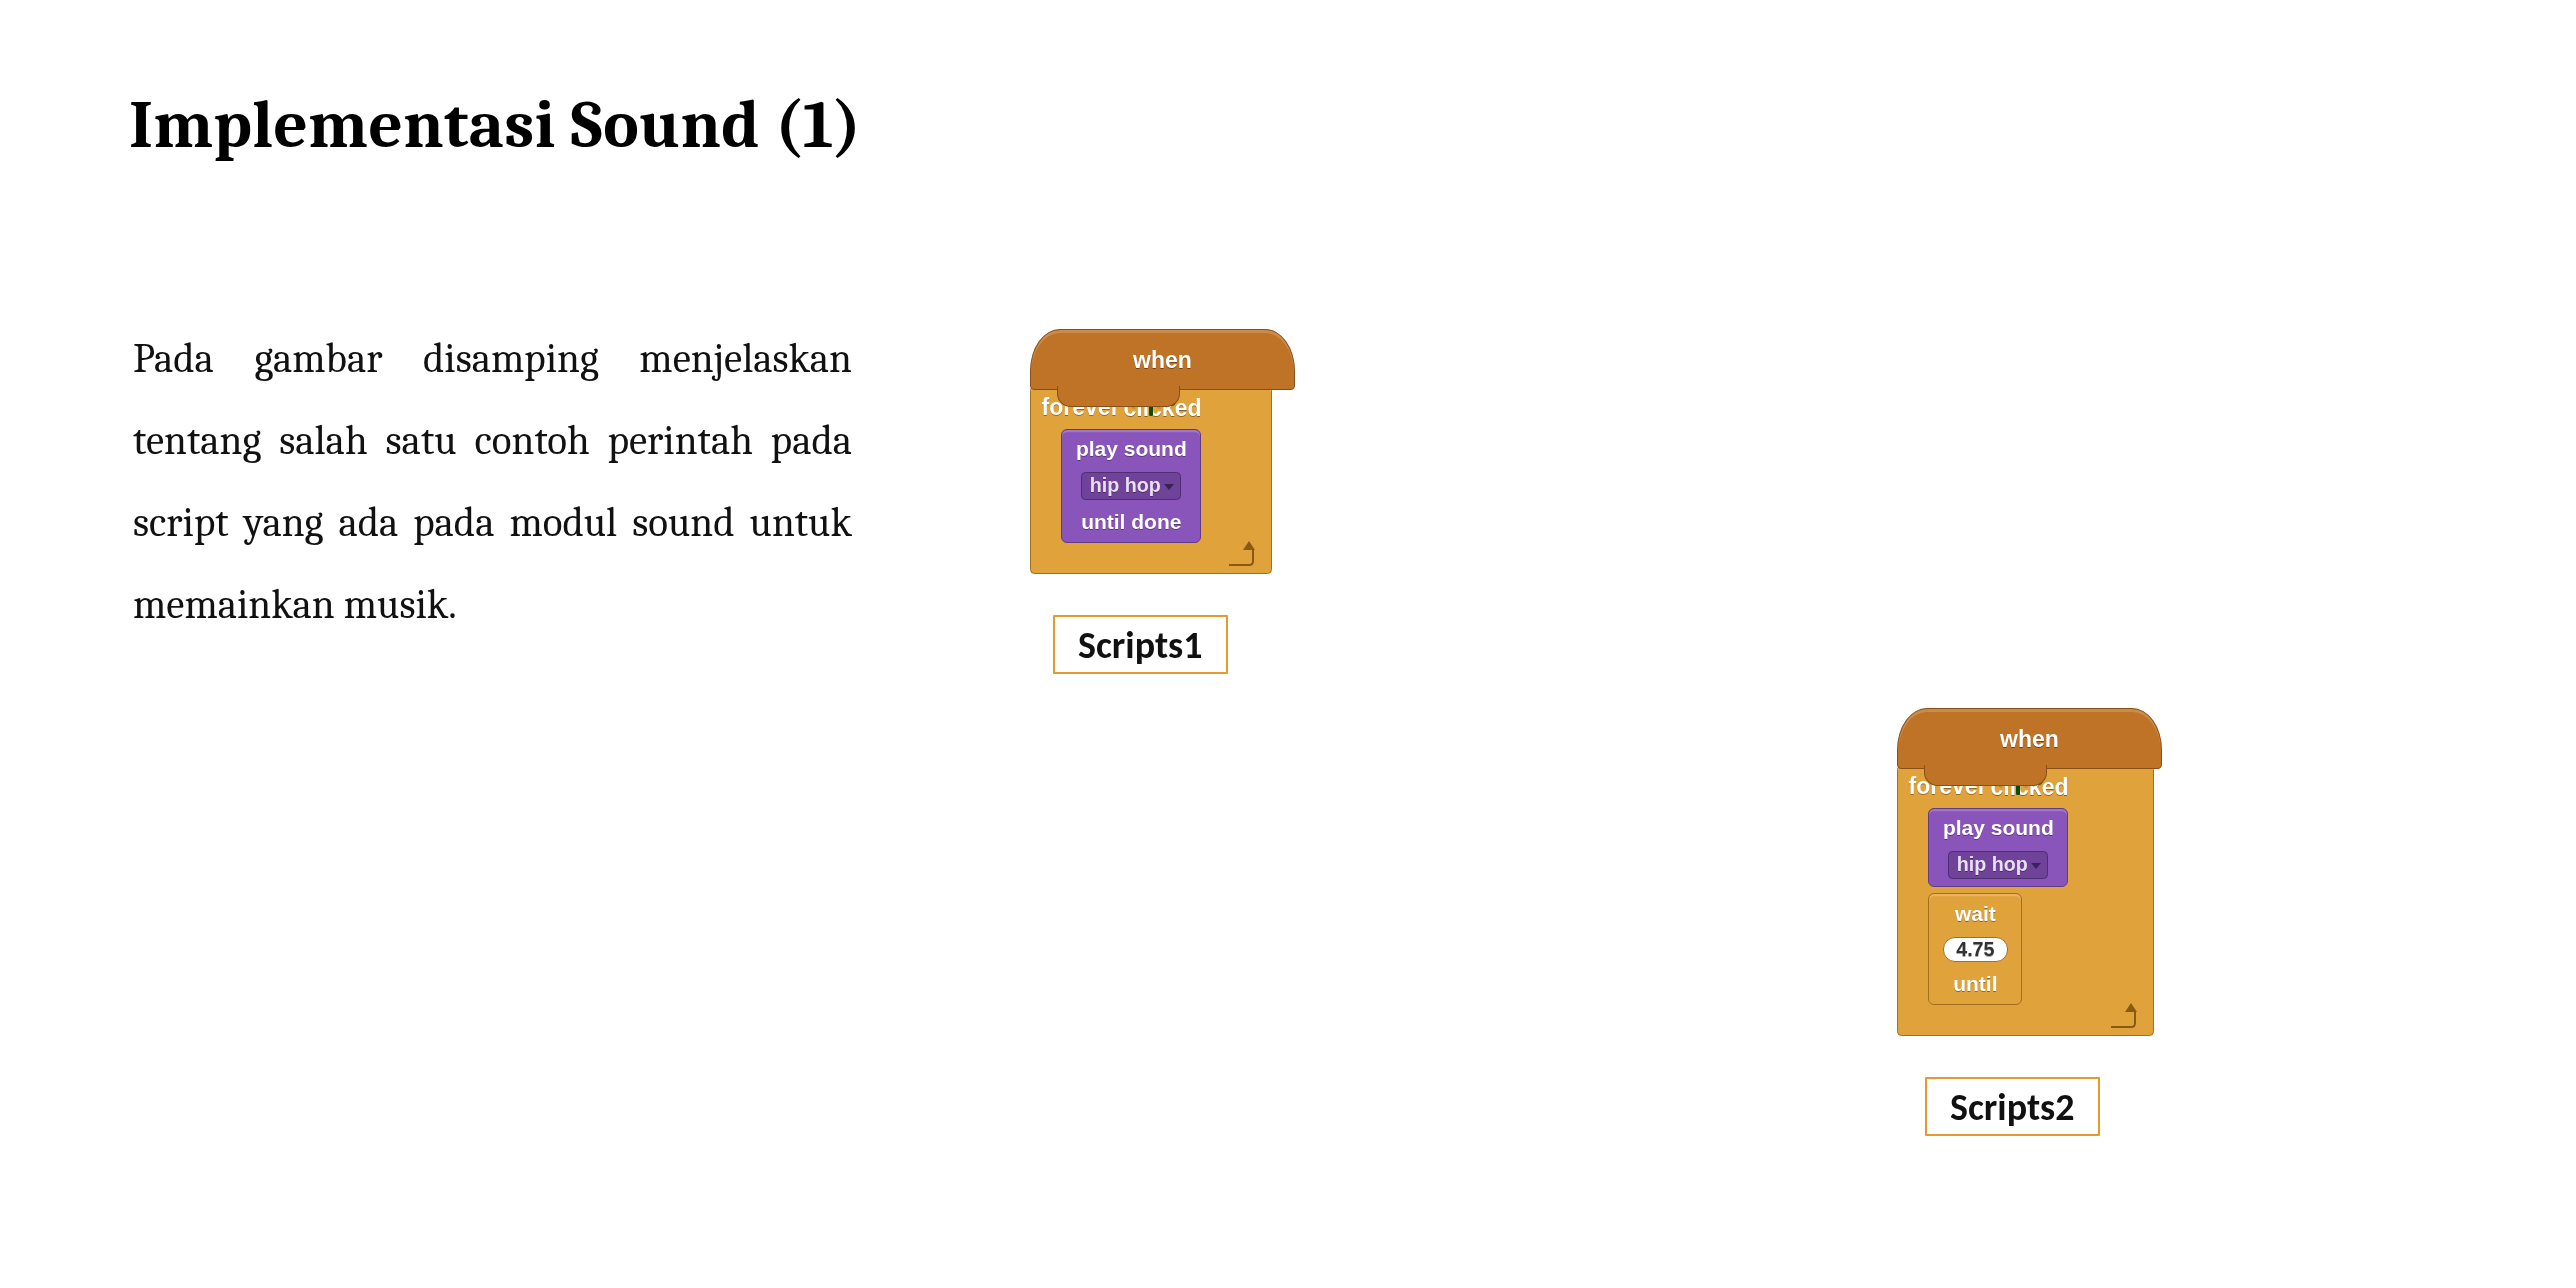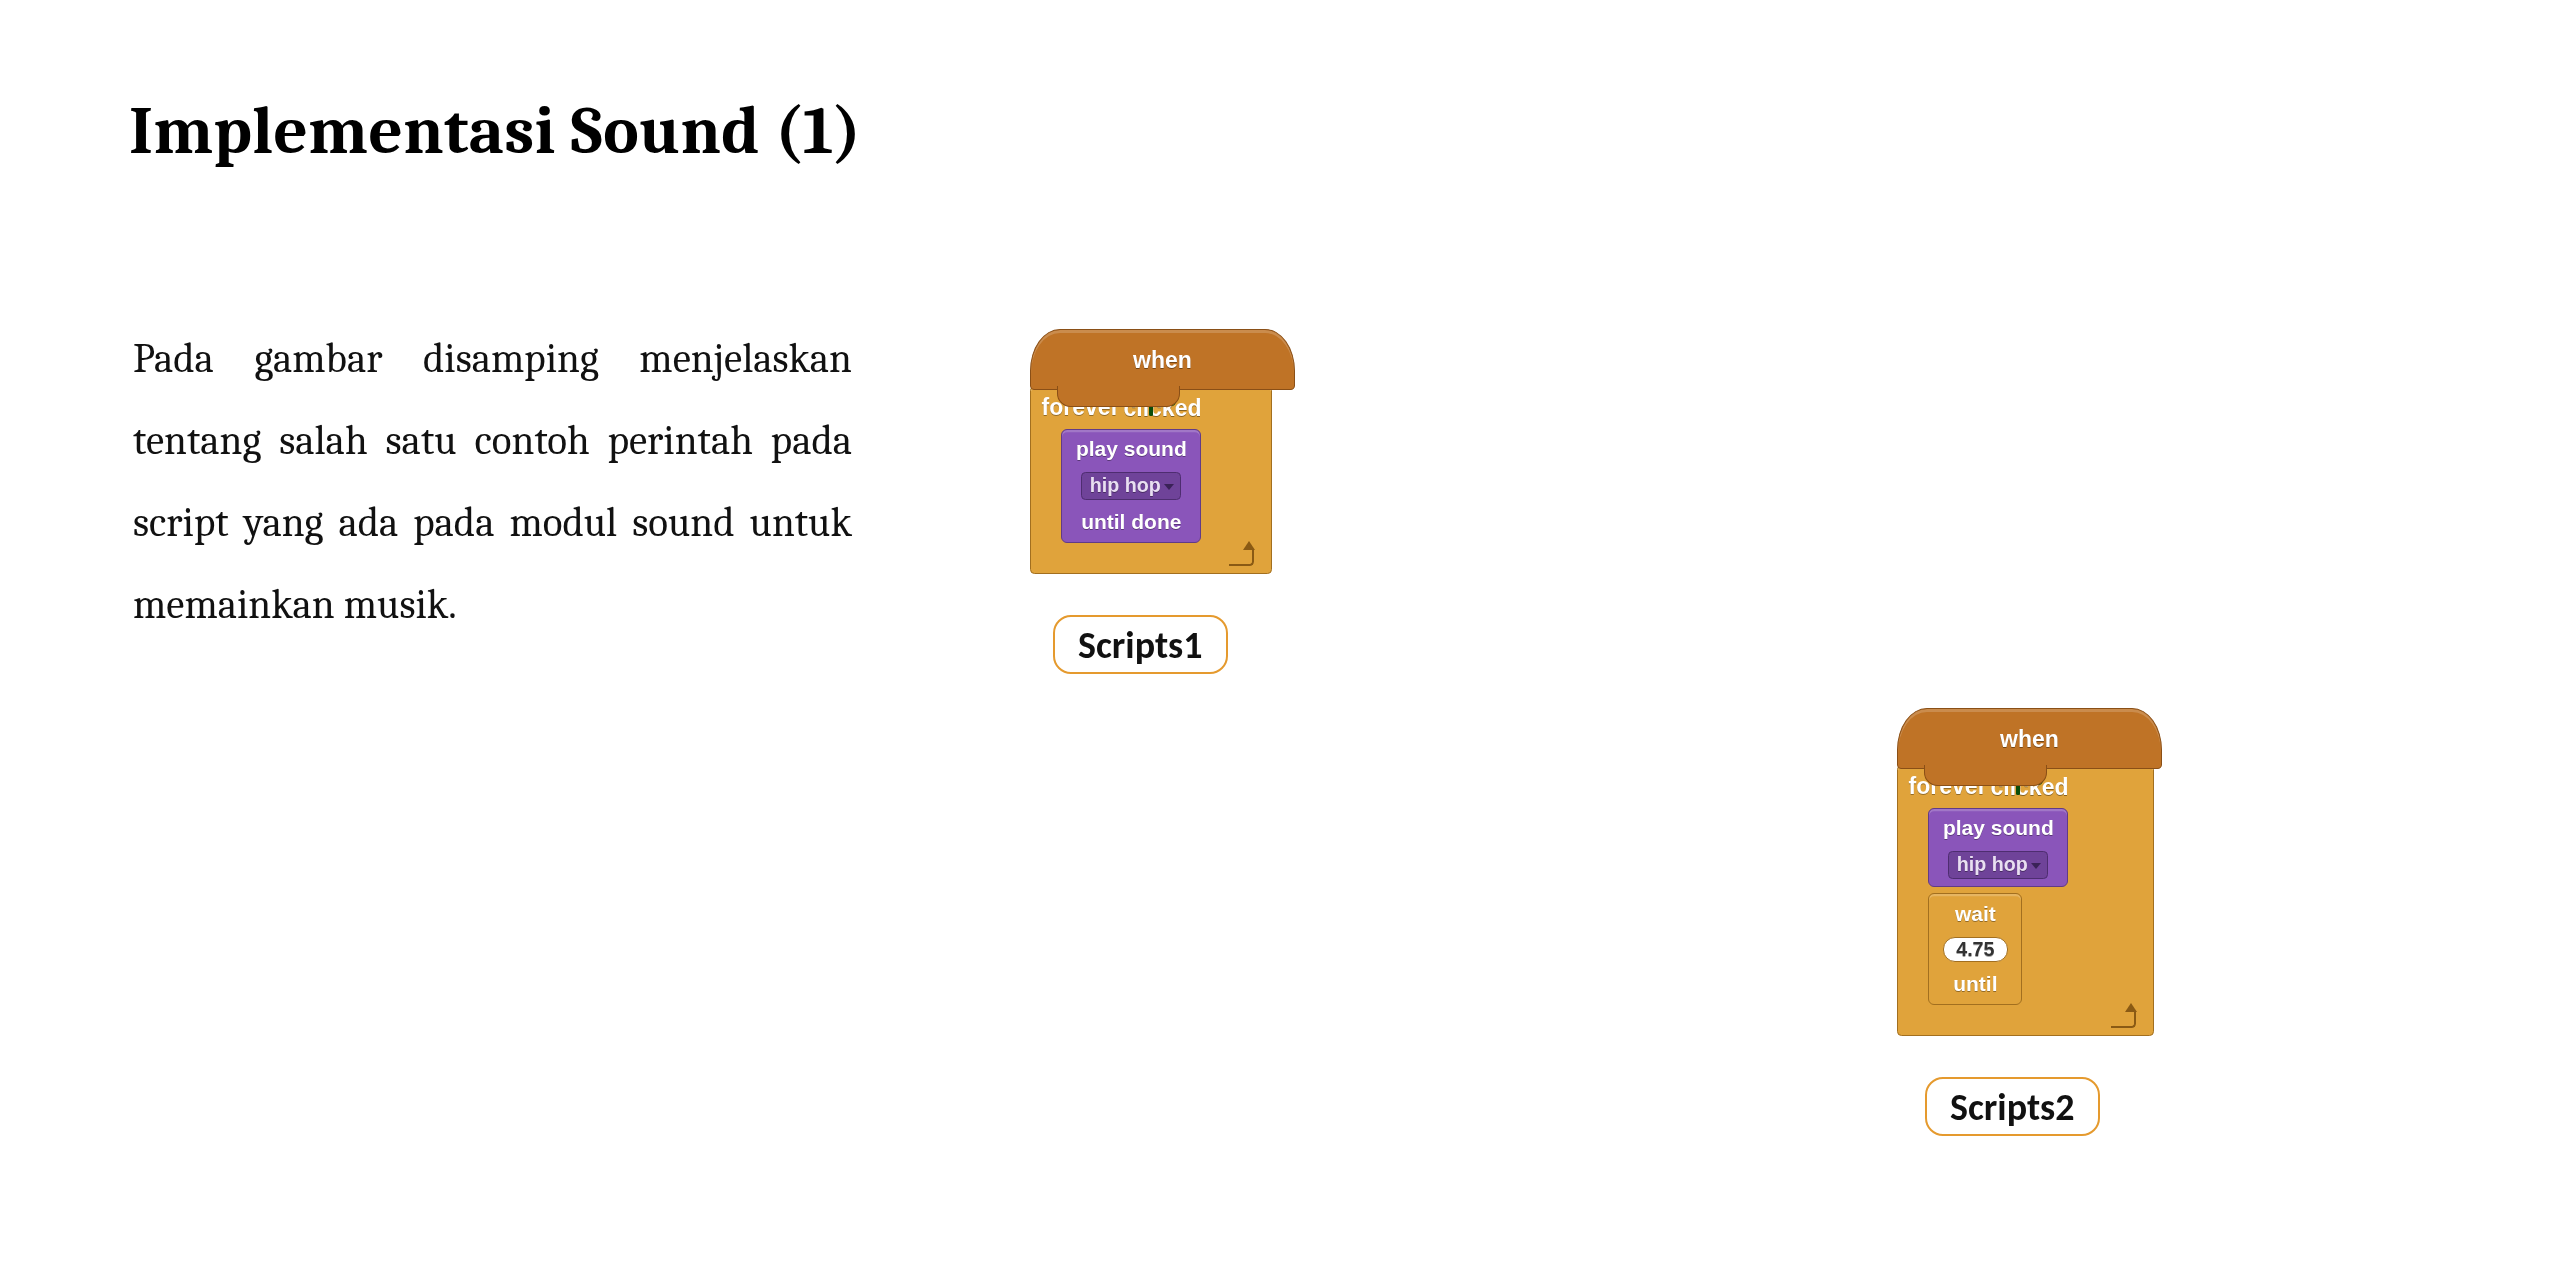--- a/index.html
+++ b/index.html
@@ -13,21 +13,21 @@
     overflow: hidden;
   }
   .slide {
     position: relative;
     width: 2576px;
     height: 1288px;
   }
   .title {
     position: absolute;
     left: 129px;
-    top: 93px;
+    top: 87px;
     font-size: 67px;
     font-weight: 700;
     letter-spacing: 0.4px;
   }
   .body-text {
     position: absolute;
     left: 133px;
     top: 318px;
     width: 719px;
     font-size: 41px;
@@ -195,21 +195,21 @@
     font-weight: 700;
     min-width: 45px;
     text-align: center;
     line-height: 23px;
   }
 
   .script-label {
     margin-top: 18px;
     display: inline-block;
     border: 2.3px solid #e59a2e;
-    border-radius: 18px;
+    border-radius: 1px;
     background: #fff;
     padding: 4.5px 23px;
     font-family: Calibri, Arial, sans-serif;
     font-size: 38px;
     font-weight: 700;
     color: #111;
   }
   .label-wrap {
     margin-top: 23px;
     margin-left: 23px;

